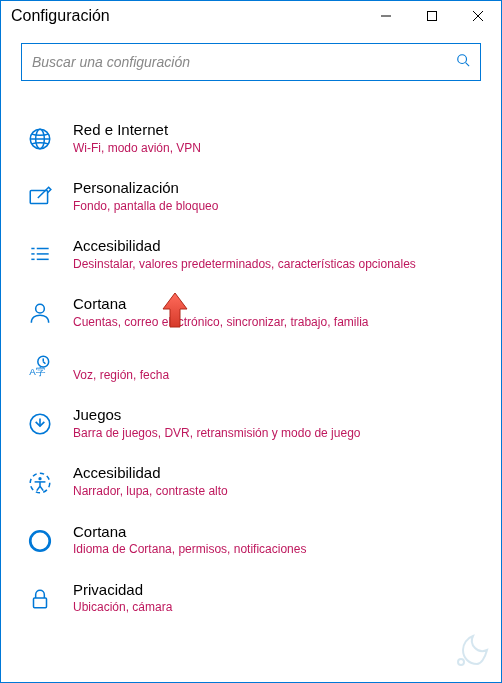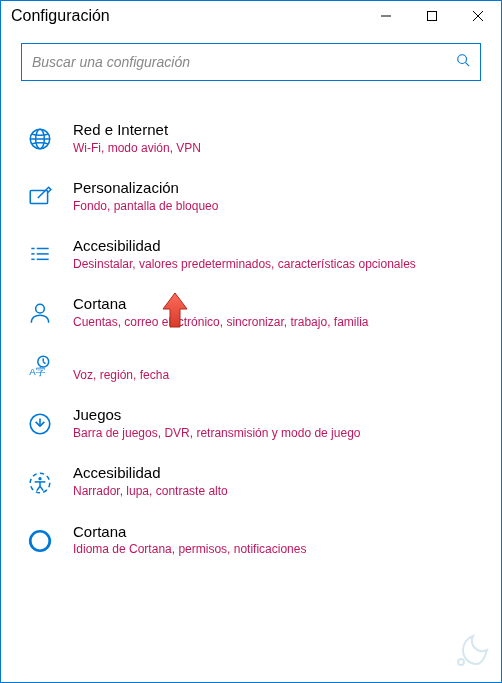--- a/index.html
+++ b/index.html
@@ -260,20 +260,32 @@
         <svg width="26" height="26" viewBox="0 0 24 24" fill="none">
           <circle cx="12" cy="12" r="9" stroke="#0078d7" stroke-width="2.5"></circle>
         </svg>
       </div>
       <div class="settings-item-text">
         <span class="settings-item-title">Cortana</span>
         <span class="settings-item-desc">Idioma de Cortana, permisos, notificaciones</span>
       </div>
     </div>
 
+    <div class="settings-item">
+      <div class="settings-item-icon">
+        <svg width="26" height="26" viewBox="0 0 24 24" fill="none" stroke="#0078d7" stroke-width="1.4">
+          <rect x="6" y="11" width="12" height="9" rx="1"></rect>
+          <path d="M8 11 V8 a4 4 0 0 1 8 0 V11"></path>
+        </svg>
+      </div>
+      <div class="settings-item-text">
+        <span class="settings-item-title">Privacidad</span>
+        <span class="settings-item-desc">Ubicación, cámara</span>
+      </div>
+    </div>
 
   </div>
 </div>
 
 <div class="arrow-pointer">
   <svg width="32" height="40" viewBox="0 0 32 40">
     <defs>
       <linearGradient id="arrGrad" x1="0" y1="0" x2="0" y2="1">
         <stop offset="0" stop-color="#ff6b5b"></stop>
         <stop offset="1" stop-color="#d63a2a"></stop>

